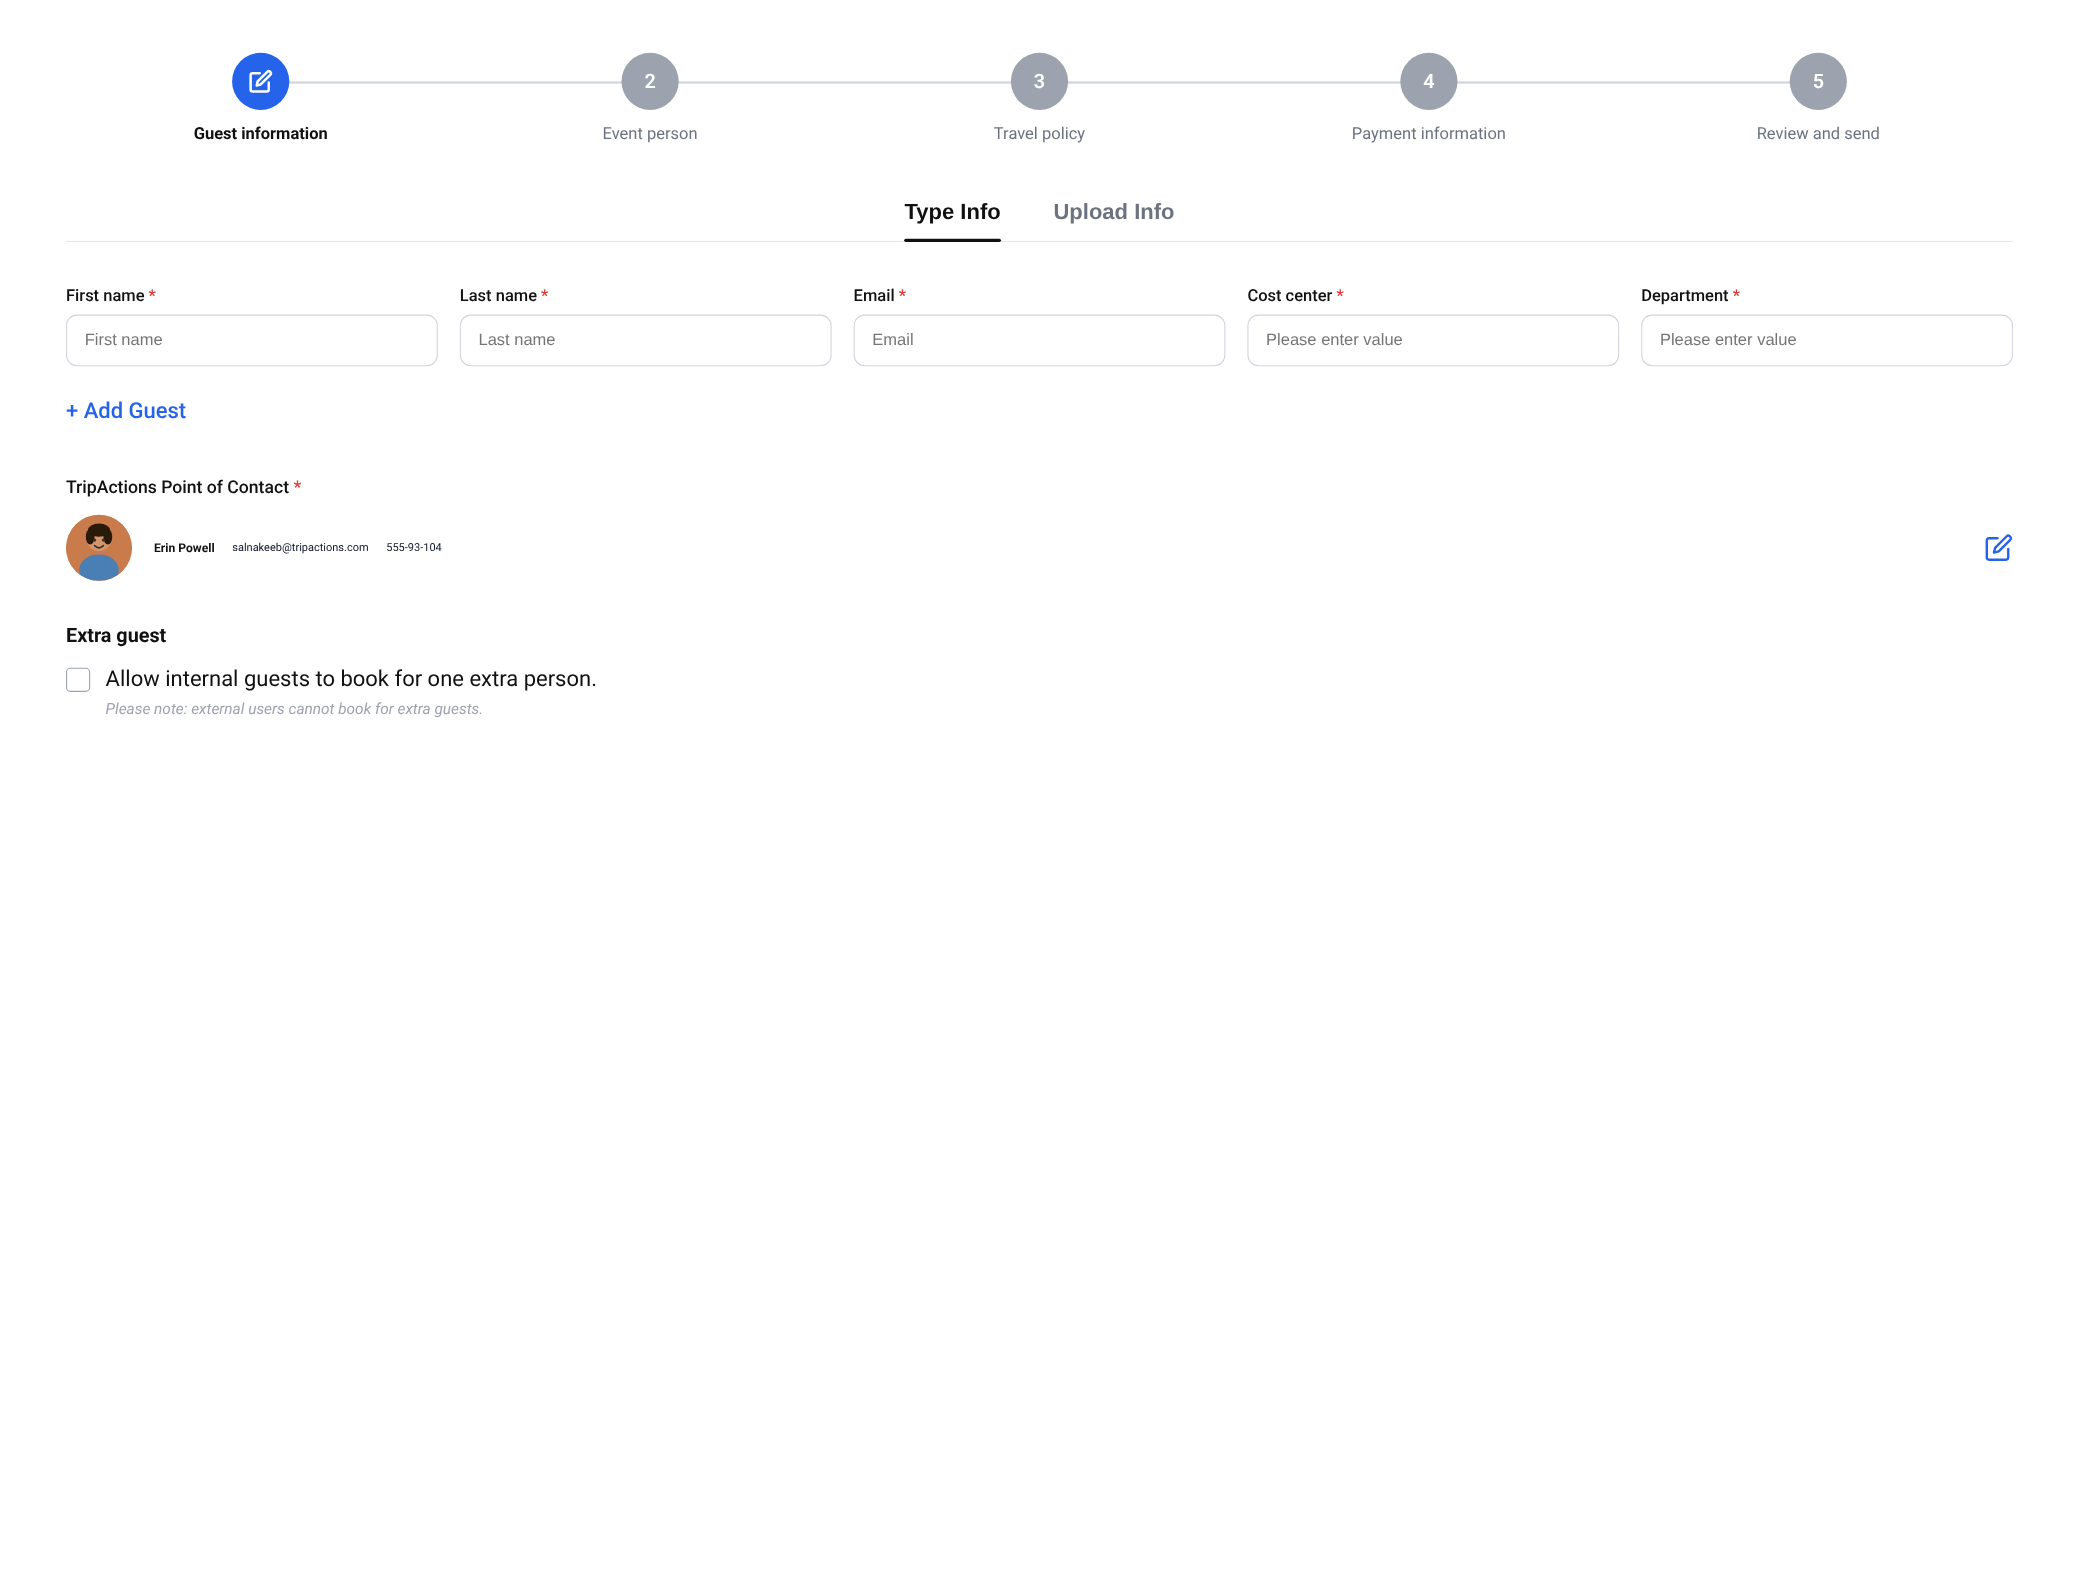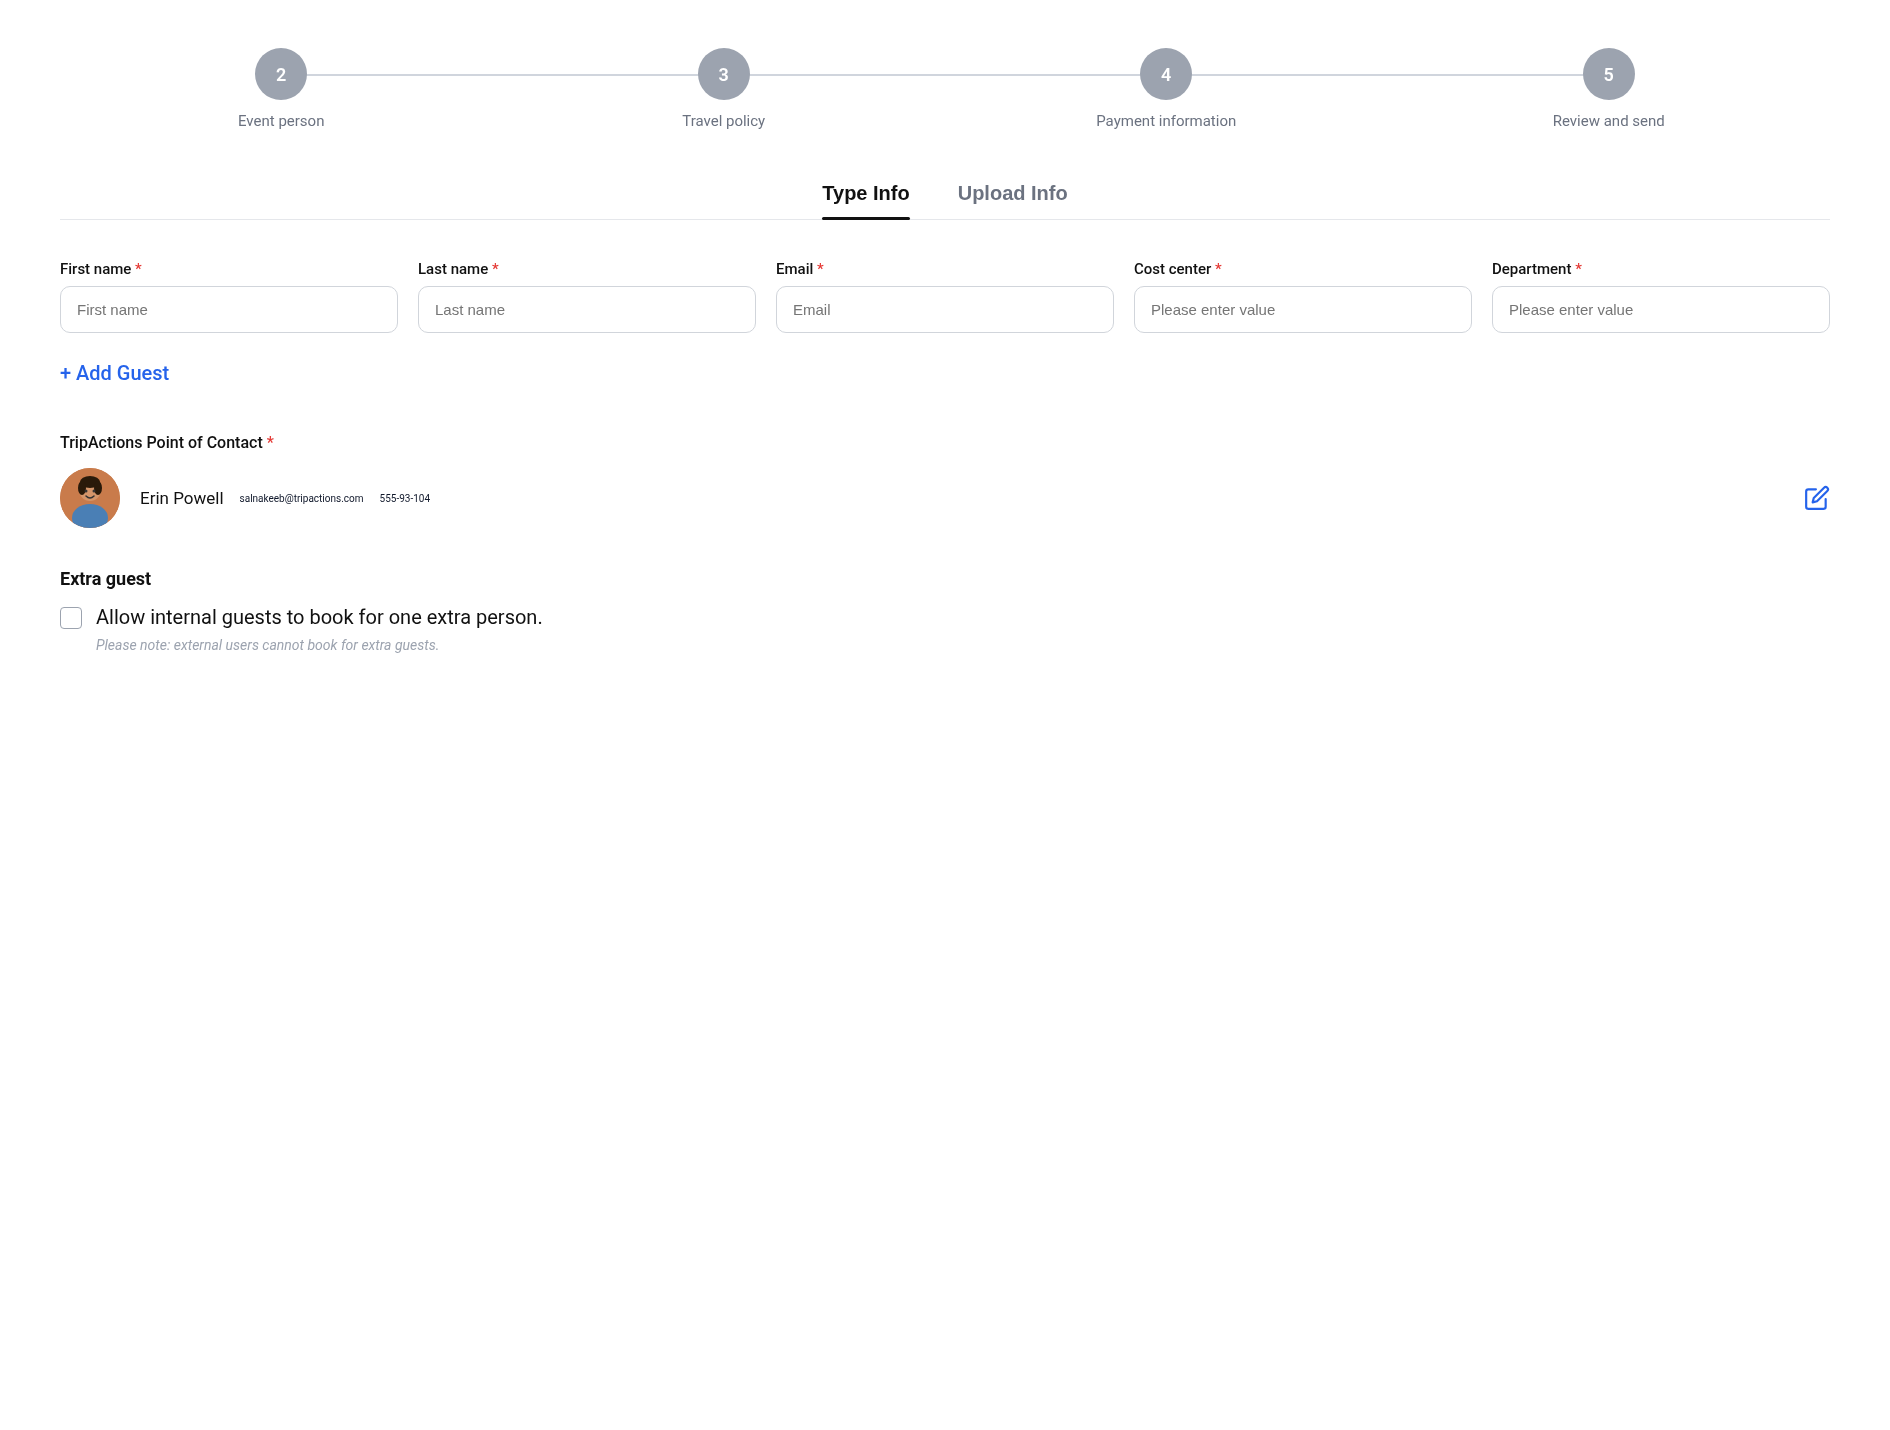--- a/index.html
+++ b/index.html
@@ -181,22 +181,22 @@
       border-radius: 50%;
       background: #c97b4b;
       overflow: hidden;
       flex-shrink: 0;
       display: flex;
       align-items: center;
       justify-content: center;
       font-size: 24px;
     }
     .poc-name {
-      font-size: 17px;
-      font-weight: 400;
+      font-size: 11px;
+      font-weight: 700;
       color: #111;
     }
     .poc-email, .poc-phone {
       font-size: 10px;
       color: #0f172a;
       margin-left: 16px;
     }
     .poc-info { display: flex; align-items: center; flex: 1; }
     .poc-edit-icon {
       margin-left: auto;
@@ -250,20 +250,29 @@
 </head>
 <body>
 
 <div class="modal">
 
   
 
   
   <div class="stepper">
 
+    <div class="stepper-item">
+      <div class="step-circle active">
+        <svg width="22" height="22" viewBox="0 0 24 24" fill="none" stroke="white" stroke-width="2.5" stroke-linecap="round" stroke-linejoin="round">
+          <path d="M11 4H4a2 2 0 0 0-2 2v14a2 2 0 0 0 2 2h14a2 2 0 0 0 2-2v-7"></path>
+          <path d="M18.5 2.5a2.121 2.121 0 0 1 3 3L12 15l-4 1 1-4 9.5-9.5z"></path>
+        </svg>
+      </div>
+      <span class="step-label active-label">Guest information</span>
+    </div>
 
     <div class="stepper-item">
       <div class="step-circle inactive">
         <span>2</span>
       </div>
       <span class="step-label">Event person</span>
     </div>
 
     <div class="stepper-item">
       <div class="step-circle inactive">

